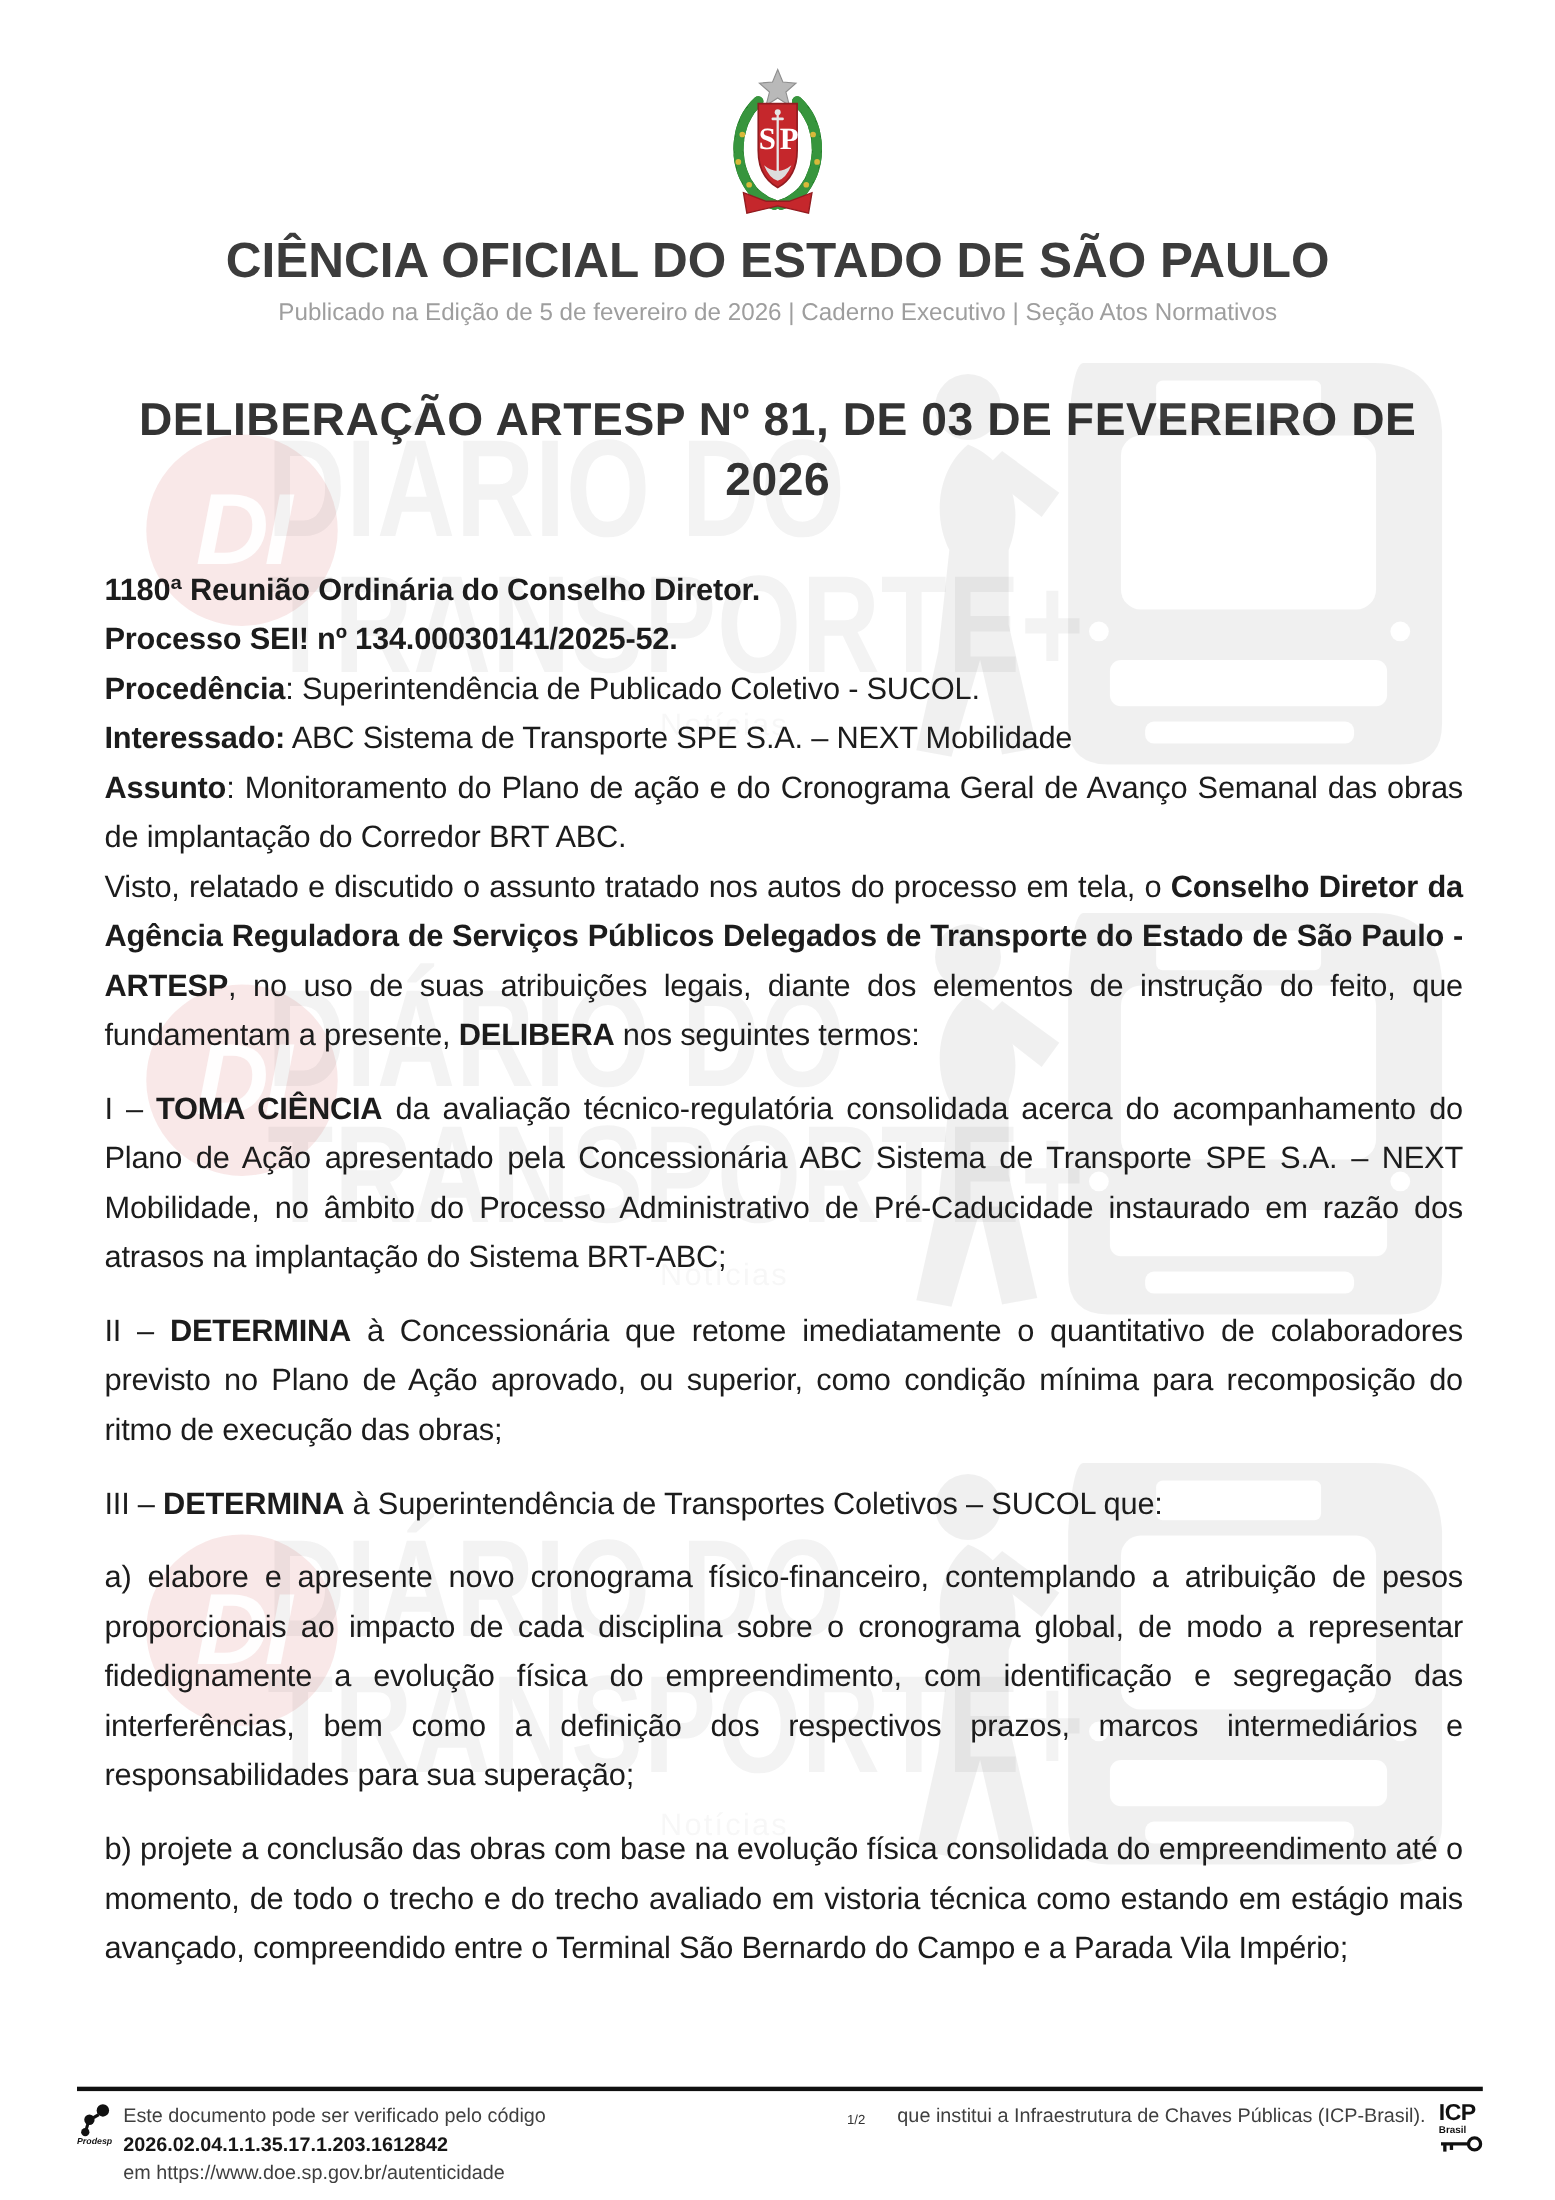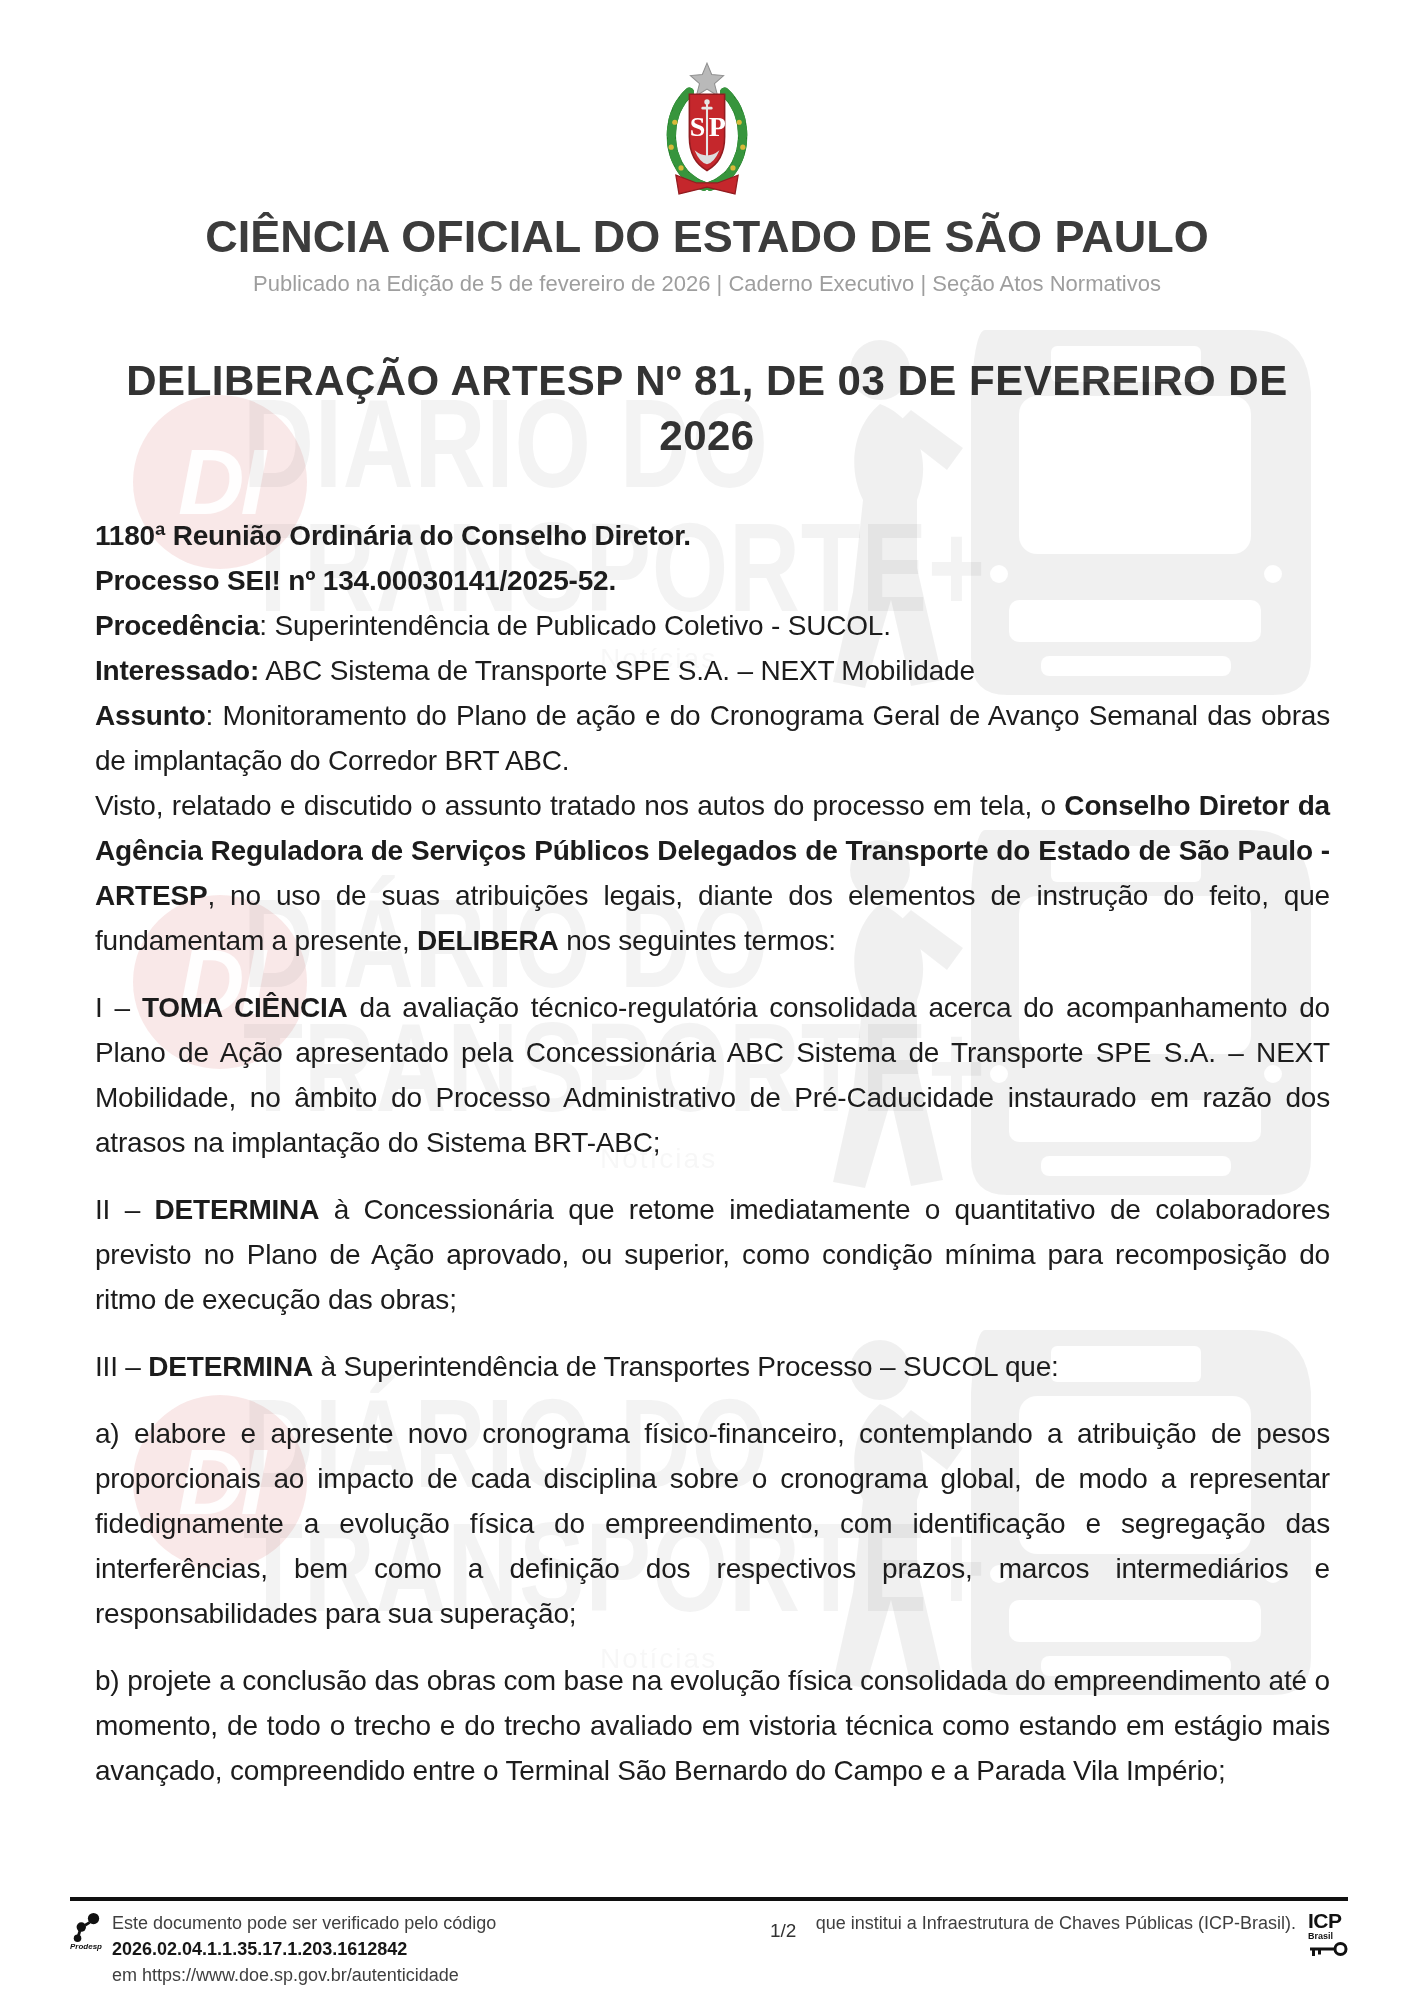--- a/index.html
+++ b/index.html
@@ -64,21 +64,21 @@
   .doc-body b{font-weight:bold;}
   
   .page-footer{position:absolute;left:70px;right:66px;bottom:12px;}
   .footer-rule{height:4px;background:#101010;margin-bottom:9px;}
   .footer-row{display:flex;align-items:flex-start;}
   .footer-left{display:flex;align-items:flex-start;gap:10px;width:640px;}
   .prodesp{display:flex;flex-direction:column;align-items:flex-start;margin-top:2px;}
   .prodesp-label{font-size:8px;font-weight:bold;font-style:italic;color:#111;margin-top:-2px;}
   .footer-text{font-size:18px;line-height:26px;color:#3f3f3f;}
   .footer-text b{color:#161616;}
-  .footer-page{font-size:19px;color:#333;margin:10px 0 0 60px;flex:0 0 auto;}
+  .footer-page{font-size:12px;color:#333;margin:10px 0 0 60px;flex:0 0 auto;}
   .footer-right{margin-left:auto;display:flex;align-items:flex-start;gap:12px;}
   .icp{display:flex;flex-direction:column;align-items:flex-start;line-height:1;}
   .icp-text{font-size:21px;font-weight:bold;color:#111;letter-spacing:-0.5px;}
   .icp-sub{font-size:9px;font-weight:bold;color:#111;margin-top:1px;}
 </style>
 </head>
 <body>
 
 <div class="page">
 
@@ -170,21 +170,21 @@
 2026</h2>
     <div class="doc-body">
         <p class=""><b>1180ª Reunião Ordinária do Conselho Diretor.</b></p>
         <p class=""><b>Processo SEI! nº 134.00030141/2025-52.</b></p>
         <p class=""><b>Procedência</b><span>: Superintendência de Publicado Coletivo - SUCOL.</span></p>
         <p class=""><b>Interessado:</b><span> ABC Sistema de Transporte SPE S.A. – NEXT Mobilidade</span></p>
         <p class="justify"><b>Assunto</b><span>: Monitoramento do Plano de ação e do Cronograma Geral de Avanço Semanal das obras de implantação do Corredor BRT ABC.</span></p>
         <p class="justify"><span>Visto, relatado e discutido o assunto tratado nos autos do processo em tela, o </span><b>Conselho Diretor da Agência Reguladora de Serviços Públicos Delegados de Transporte do Estado de São Paulo - ARTESP</b><span>, no uso de suas atribuições legais, diante dos elementos de instrução do feito, que fundamentam a presente, </span><b>DELIBERA</b><span> nos seguintes termos:</span></p>
         <p class="justify spaced"><span>I – </span><b>TOMA CIÊNCIA</b><span> da avaliação técnico-regulatória consolidada acerca do acompanhamento do Plano de Ação apresentado pela Concessionária ABC Sistema de Transporte SPE S.A. – NEXT Mobilidade, no âmbito do Processo Administrativo de Pré-Caducidade instaurado em razão dos atrasos na implantação do Sistema BRT-ABC;</span></p>
         <p class="justify spaced"><span>II – </span><b>DETERMINA</b><span> à Concessionária que retome imediatamente o quantitativo de colaboradores previsto no Plano de Ação aprovado, ou superior, como condição mínima para recomposição do ritmo de execução das obras;</span></p>
-        <p class="justify spaced"><span>III – </span><b>DETERMINA</b><span> à Superintendência de Transportes Processo – SUCOL que:</span></p>
+        <p class="justify spaced"><span>III – </span><b>DETERMINA</b><span> à Superintendência de Transportes Coletivos – SUCOL que:</span></p>
         <p class="justify spaced"><span>a) elabore e apresente novo cronograma físico-financeiro, contemplando a atribuição de pesos proporcionais ao impacto de cada disciplina sobre o cronograma global, de modo a representar fidedignamente a evolução física do empreendimento, com identificação e segregação das interferências, bem como a definição dos respectivos prazos, marcos intermediários e responsabilidades para sua superação;</span></p>
         <p class="justify spaced"><span>b) projete a conclusão das obras com base na evolução física consolidada do empreendimento até o momento, de todo o trecho e do trecho avaliado em vistoria técnica como estando em estágio mais avançado, compreendido entre o Terminal São Bernardo do Campo e a Parada Vila Império;</span></p>
       </div>
   </main>
 
   <footer class="page-footer">
     <div class="footer-rule"></div>
     <div class="footer-row">
       <div class="footer-left">
         <div class="prodesp">

